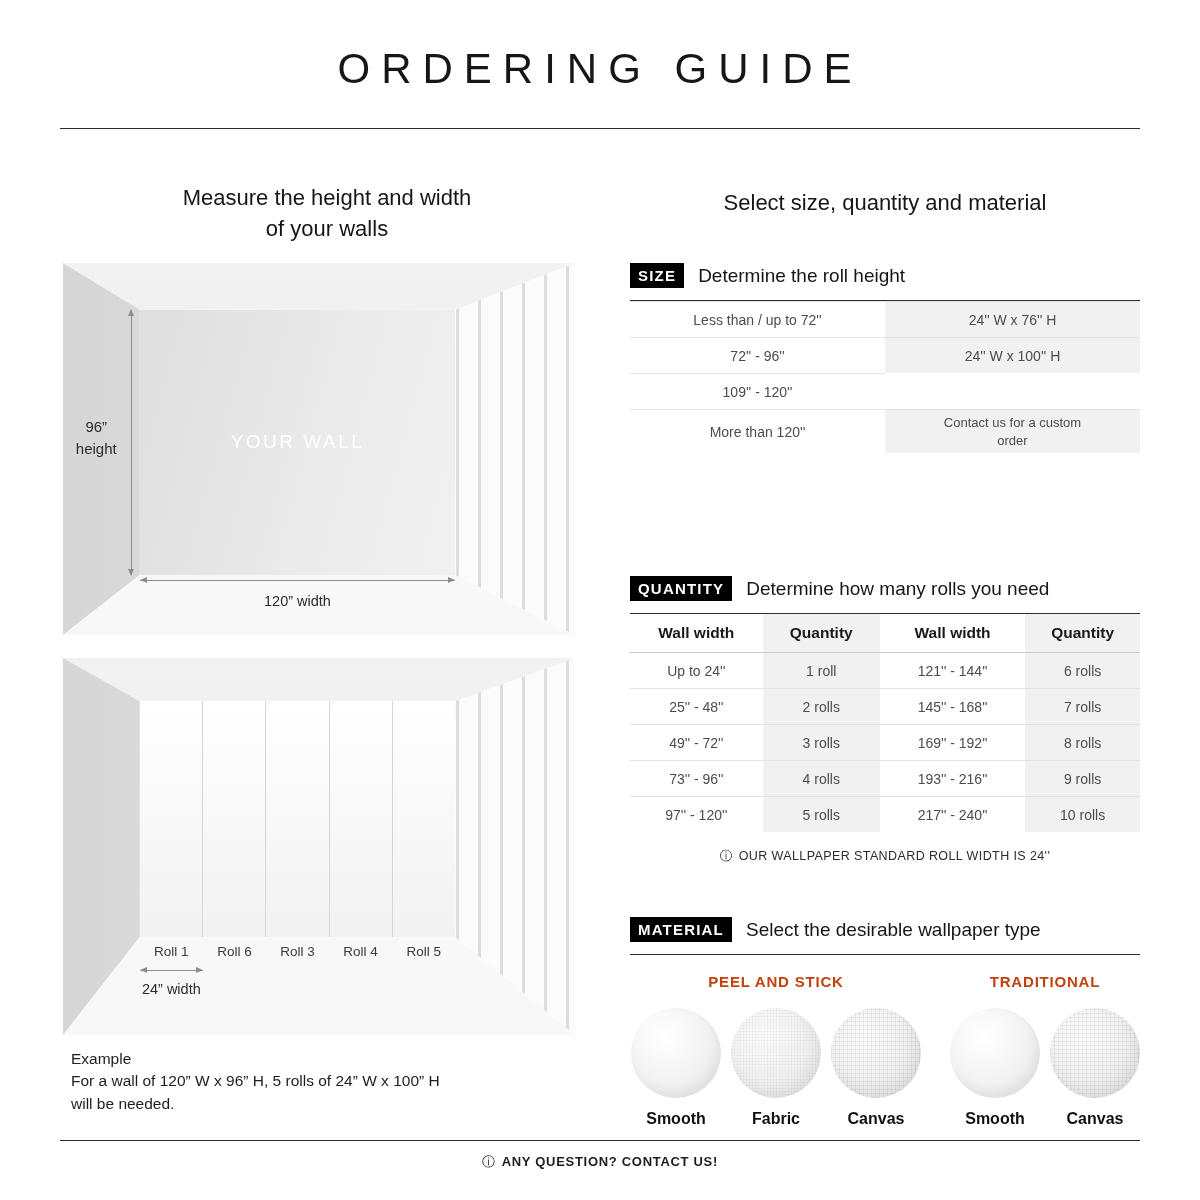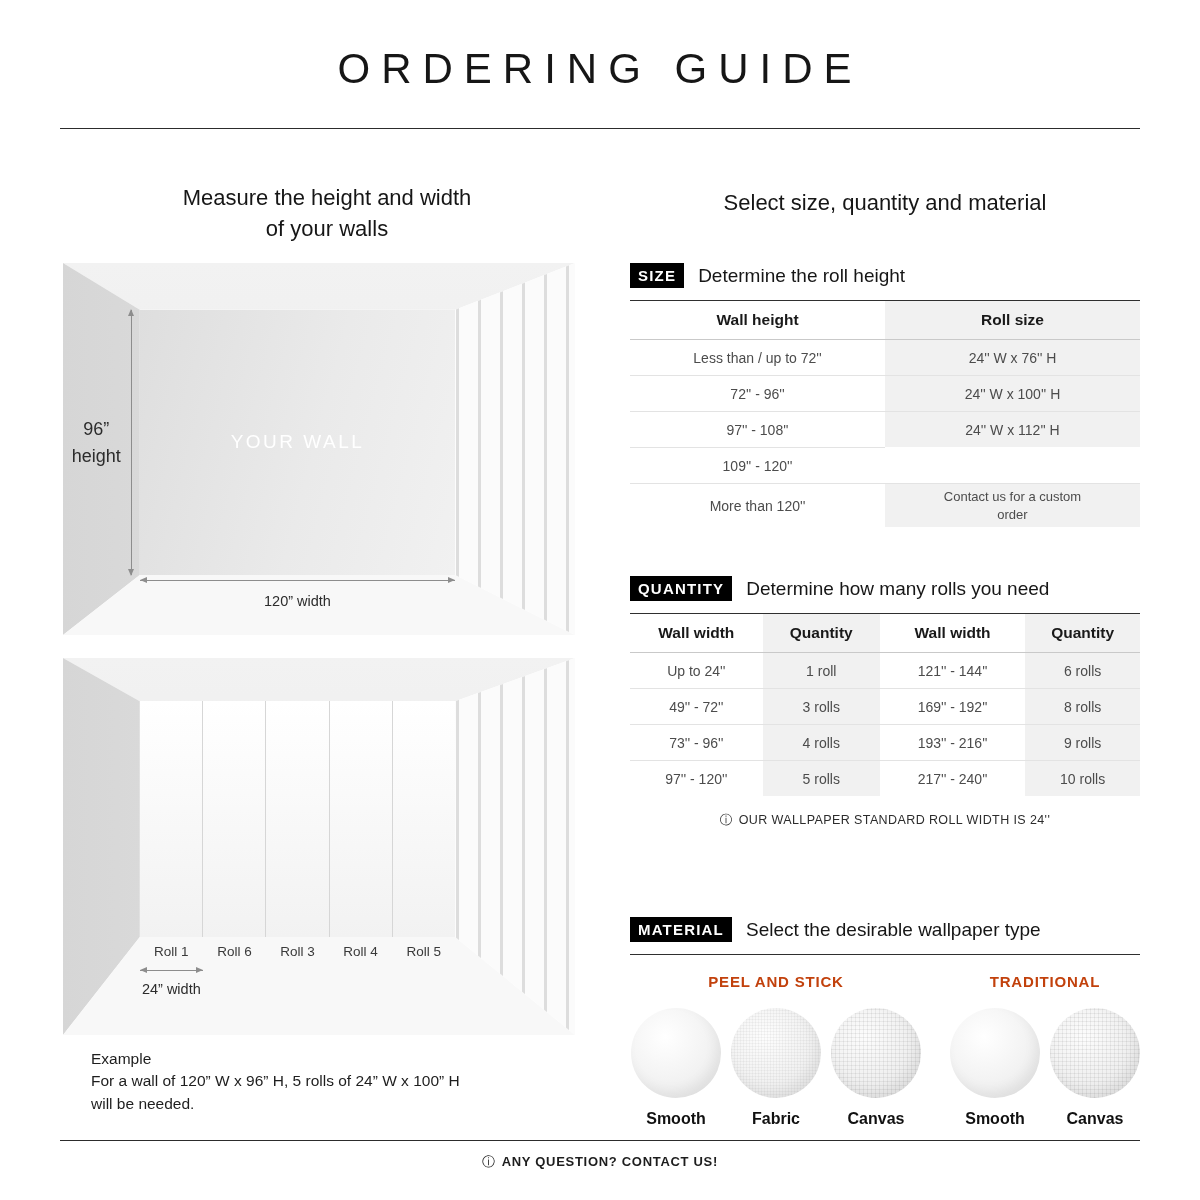--- a/index.html
+++ b/index.html
@@ -53,31 +53,31 @@
   .v-arrow::before { top:-1px; border-bottom:7px solid #8d8d8d; }
   .v-arrow::after { bottom:-1px; border-top:7px solid #8d8d8d; }
   .h-arrow { height:1px; left:var(--wl); width:calc(var(--wr) - var(--wl)); top:calc(var(--wb) + 1.4%); }
   .h-arrow::before,.h-arrow::after { content:""; position:absolute; top:-3px;
       border-top:3.5px solid transparent; border-bottom:3.5px solid transparent; }
   .h-arrow::before { left:0; border-right:7px solid #8d8d8d; }
   .h-arrow::after { right:0; border-left:7px solid #8d8d8d; }
   .roll-arrow { left:var(--wl); width:calc((var(--wr) - var(--wl))/5); top:calc(var(--wb) + 8.8%); }
 
   .height-label { position:absolute; left:0.5%; width:12%; top:41%; text-align:center;
-                  font-size:18px; color:#2c2c2c; line-height:1.5; }
+                  font-size:15px; color:#2c2c2c; line-height:1.5; }
   .width-label { position:absolute; left:var(--wl); width:calc(var(--wr) - var(--wl));
                  top:calc(var(--wb) + 4.8%); text-align:center; font-size:14.5px; color:#2c2c2c; }
   .roll-labels { position:absolute; left:var(--wl); width:calc(var(--wr) - var(--wl));
                  top:calc(var(--wb) + 1.8%); display:flex; }
   .roll-labels span { flex:1; text-align:center; font-size:13.5px; color:#3a3a3a; }
   .roll-width-label { position:absolute; left:calc(var(--wl) - 2%);
                       width:calc((var(--wr) - var(--wl))/5 + 4%);
                       top:calc(var(--wb) + 11.6%); text-align:center; font-size:14.5px; color:#2c2c2c; }
 
-  .example { position:absolute; top:1048px; left:91px; width:480px; font-size:15.5px;
+  .example { position:absolute; top:1048px; left:71px; width:480px; font-size:15.5px;
              color:#1e1e1e; line-height:1.45; }
 
   
   .section { position:absolute; left:630px; width:510px; }
   .size-section { top:263px; }
   .quantity-section { top:576px; }
   .material-section { top:917px; }
   .section-header { display:flex; align-items:center; border-bottom:1px solid #2f2f2f; padding-bottom:12px; }
   .black-tag { background:#000000; color:#ffffff; font-weight:700; font-size:15px;
                letter-spacing:1.2px; padding:4px 8px; }
@@ -179,35 +179,27 @@
     <div>For a wall of 120” W x 96” H, 5 rolls of 24” W x 100” H</div>
     <div>will be needed.</div>
   </div>
 
   <section class="section size-section">
     <div class="section-header">
       <span class="black-tag">SIZE</span>
       <span class="section-desc">Determine the roll height</span>
     </div>
     <div class="size-table">
-      <div class="t-row t-head">
-        <div class="c-left">Wall height</div>
-        <div class="c-right shaded">Roll size</div>
-      </div>
       <div class="t-row">
         <div class="c-left">Less than / up to 72''</div>
         <div class="c-right shaded">24'' W x 76'' H</div>
       </div>
       <div class="t-row">
         <div class="c-left">72'' - 96''</div>
         <div class="c-right shaded">24'' W x 100'' H</div>
-      </div>
-      <div class="t-row">
-        <div class="c-left">97'' - 108''</div>
-        <div class="c-right shaded">24'' W x 112'' H</div>
       </div>
       <div class="t-row">
         <div class="c-left">109'' - 120''</div>
       </div>
       <div class="t-row">
         <div class="c-left">More than 120''</div>
         <div class="c-right shaded custom">Contact us for a custom order</div>
       </div>
     </div>
   </section>
@@ -224,20 +216,26 @@
         <div class="q3">Wall width</div>
         <div class="q4 shaded">Quantity</div>
       </div>
       <div class="t-row">
         <div class="q1">Up to 24''</div>
         <div class="q2 shaded">1 roll</div>
         <div class="q3">121'' - 144''</div>
         <div class="q4 shaded">6 rolls</div>
       </div>
       <div class="t-row">
+        <div class="q1">25'' - 48''</div>
+        <div class="q2 shaded">2 rolls</div>
+        <div class="q3">145'' - 168''</div>
+        <div class="q4 shaded">7 rolls</div>
+      </div>
+      <div class="t-row">
         <div class="q1">49'' - 72''</div>
         <div class="q2 shaded">3 rolls</div>
         <div class="q3">169'' - 192''</div>
         <div class="q4 shaded">8 rolls</div>
       </div>
       <div class="t-row">
         <div class="q1">73'' - 96''</div>
         <div class="q2 shaded">4 rolls</div>
         <div class="q3">193'' - 216''</div>
         <div class="q4 shaded">9 rolls</div>

